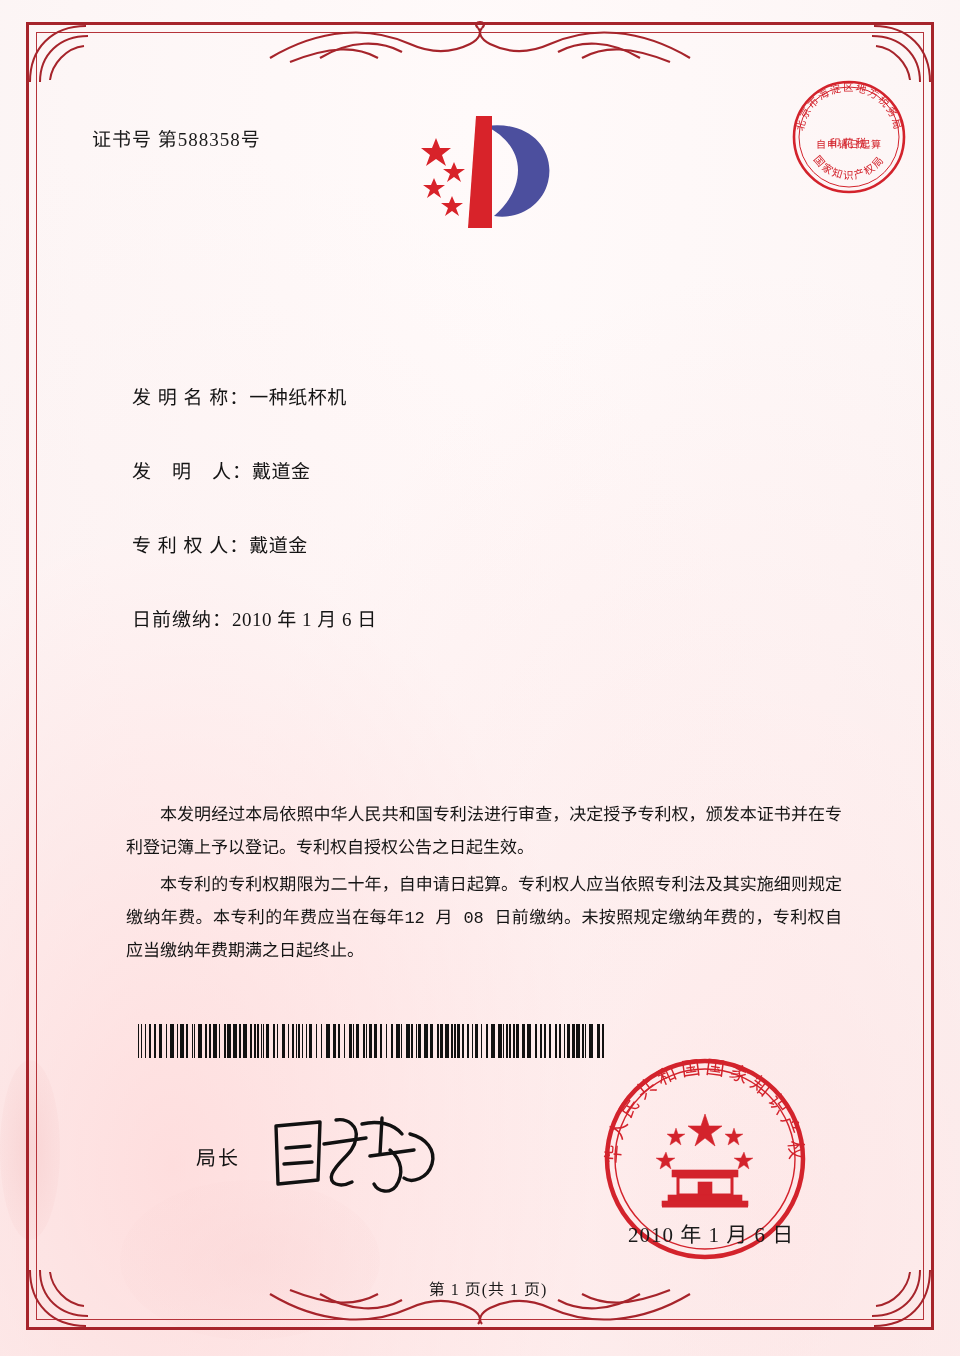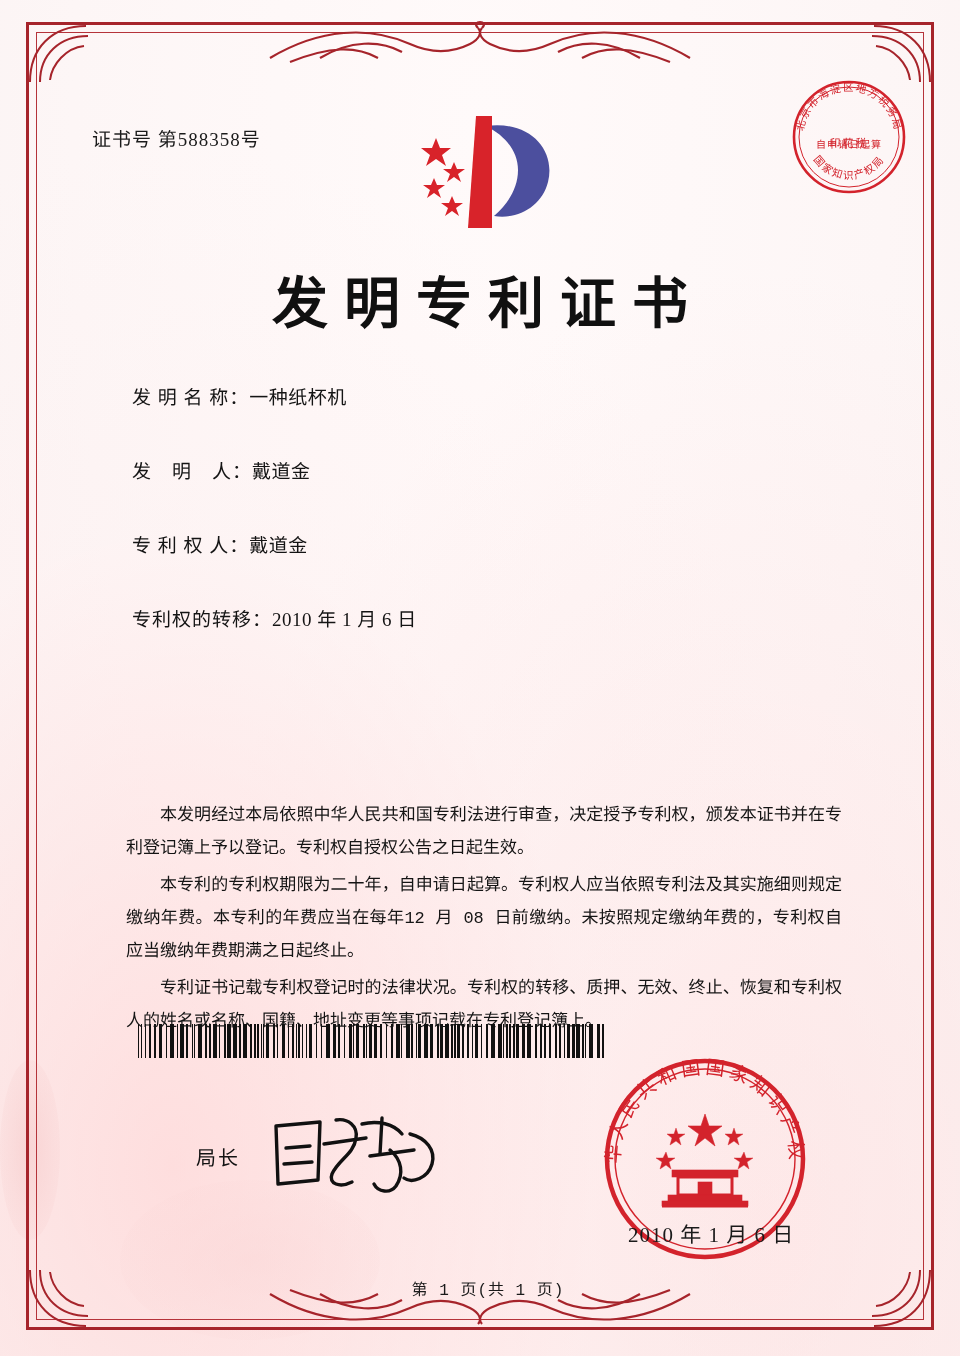--- a/index.html
+++ b/index.html
@@ -224,21 +224,20 @@
   
   .footer {
     position: absolute;
     left: 16px;
     right: 0;
     top: 1276px;
     text-align: center;
     font-size: 16px;
     color: #1a1a1a;
     letter-spacing: 1px;
-    font-family: Liberation Mono, monospace;
   }
 
   
   .blotch {
     position: absolute;
     border-radius: 50%;
     pointer-events: none;
   }
 </style>
 </head>
@@ -346,45 +345,43 @@
 
       <g fill="#d8232a">
         <polygon points="46,28 50,38 61,38 52,45 56,56 46,49 36,56 40,45 31,38 42,38"></polygon>
         <polygon points="64,52 67,59 75,59 68,64 71,72 64,67 57,72 60,64 53,59 61,59"></polygon>
         <polygon points="44,68 47,75 55,75 48,80 51,88 44,83 37,88 40,80 33,75 41,75"></polygon>
         <polygon points="62,86 65,93 73,93 66,98 69,106 62,101 55,106 58,98 51,93 59,93"></polygon>
       </g>
     </svg>
   </div>
 
-  <div class="main-title">发明专利证书</div>
 
   <div class="fields">
     <div class="field-row">
       <span class="field-label">发 明 名 称：</span>
       <span class="field-value">一种纸杯机</span>
     </div>
     <div class="field-row">
       <span class="field-label">发　明　人：</span>
       <span class="field-value">戴道金</span>
     </div>
     <div class="field-row">
       <span class="field-label">专 利 权 人：</span>
       <span class="field-value">戴道金</span>
     </div>
     <div class="field-row tight">
-      <span class="field-label">专利权的转移：</span>
+      <span class="field-label">日前缴纳：</span>
       <span class="field-value">2010 年 1 月 6 日</span>
     </div>
   </div>
 
   <div class="body-text">
     <p>本发明经过本局依照中华人民共和国专利法进行审查，决定授予专利权，颁发本证书并在专利登记簿上予以登记。专利权自授权公告之日起生效。</p>
     <p>本专利的专利权期限为二十年，自申请日起算。专利权人应当依照专利法及其实施细则规定缴纳年费。本专利的年费应当在每年12 月 08 日前缴纳。未按照规定缴纳年费的，专利权自应当缴纳年费期满之日起终止。</p>
-    <p>专利证书记载专利权登记时的法律状况。专利权的转移、质押、无效、终止、恢复和专利权人的姓名或名称、国籍、地址变更等事项记载在专利登记簿上。</p>
   </div>
 
   <div class="barcode" id="barcode">
       <i style="width: 1px; margin-right: 2px;"></i>
       <i style="width: 1px; margin-right: 3px;"></i>
       <i style="width: 1px; margin-right: 3px;"></i>
       <i style="width: 2px; margin-right: 3px;"></i>
       <i style="width: 2px; margin-right: 3px;"></i>
       <i style="width: 3px; margin-right: 4px;"></i>
       <i style="width: 1px; margin-right: 3px;"></i>

